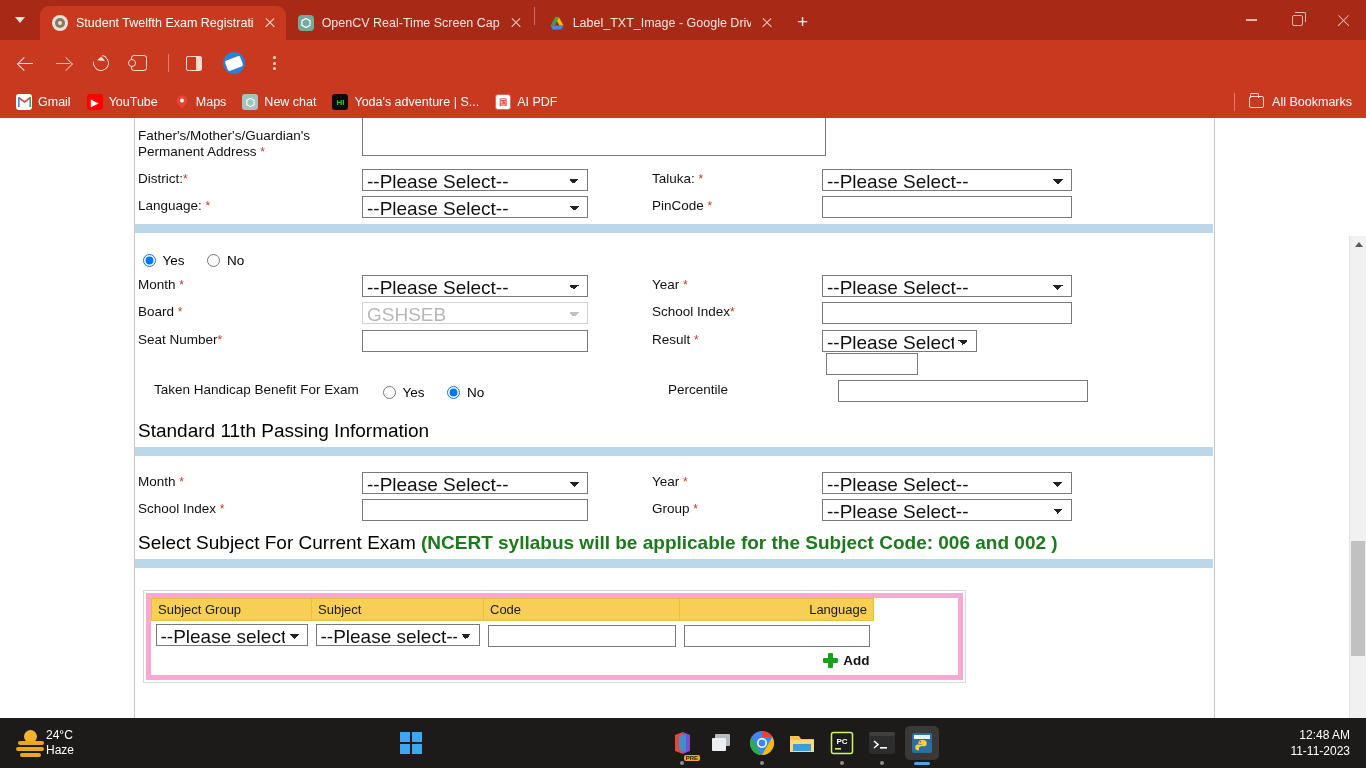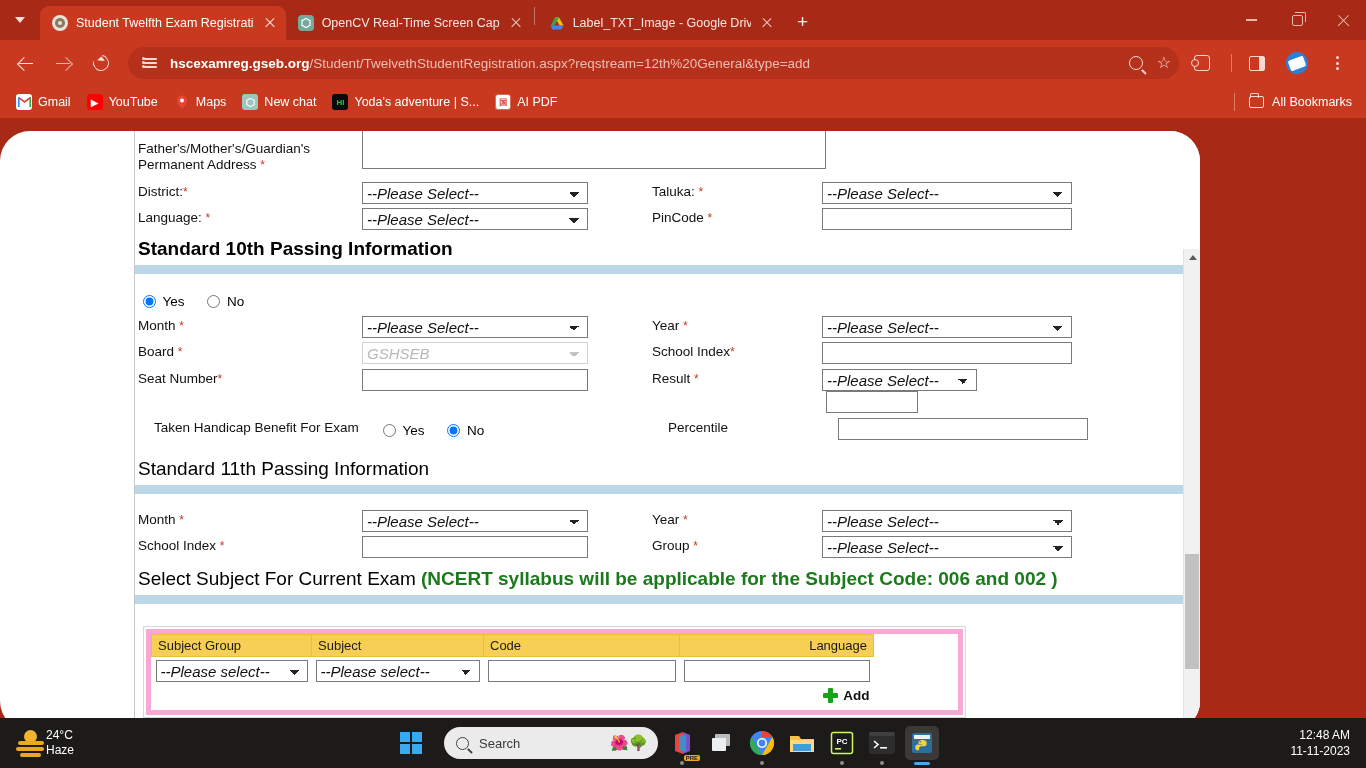--- a/index.html
+++ b/index.html
@@ -120,48 +120,47 @@
     font-size: 12.5px; color: #ffffff;
   }
   .bm { display:flex; align-items:center; gap:6px; padding: 3px 8px; border-radius: 5px; white-space: nowrap;}
   .bm .bmicon { width: 16px; height: 16px; flex:0 0 16px; display:flex;align-items:center;justify-content:center;font-size:10px;border-radius:3px;}
   .bm-right { margin-left: auto; display:flex; align-items:center; gap: 8px; padding-right: 6px;}
   .folder { width:15px;height:12px;border:1.5px solid #ffd9d0;border-radius:2px;position:relative;}
   .folder::before{content:"";position:absolute;left:0;top:-4px;width:7px;height:4px;border:1.5px solid #ffd9d0;border-bottom:none;border-radius:2px 2px 0 0;}
 
   
   .viewport {
-    position: absolute; left: 0; top: 131px; width: 1200px; height: 600px;
-    background: #ffffff; overflow: hidden; border-radius: 30px;
+    position: absolute; left: 0; top: 118px; width: 1366px; height: 600px;
+    background: #ffffff; overflow: hidden;
   }
   .page-frame {
     position: absolute; left: 134px; top: 0; width: 1081px; height: 600px;
     border-left: 1px solid #c8c8c8; border-right: 1px solid #c8c8c8;
     background: #ffffff;
   }
   .content { position: relative; padding: 0 0 0 3px; }
 
   .row { display: flex; align-items: flex-start; }
   .lbl {
     font-size: 13.5px; color: #111; padding-top: 2px; line-height: 16px;
   }
   .req { color: #c23b22; font-size: 12px; }
   .col-l-label { width: 224px; flex: 0 0 224px; }
   .col-l-field  { width: 290px; flex: 0 0 290px; }
   .col-r-label { width: 170px; flex: 0 0 170px; }
   .col-r-field  { width: 250px; flex: 0 0 250px; }
 
   select.ui, input.ui, textarea.ui {
     font-family: "Liberation Sans", sans-serif;
-    font-size: 15px; color: #111;
+    font-size: 19px; color: #111;
     border: 1px solid #7a7a7a;
     background: #fff;
     height: 22px; padding: 1px 4px;
     border-radius: 0;
-    font-style: italic;
   }
   select.ui { height: 22px; -webkit-appearance: none; appearance: none;
     background-image:
       linear-gradient(45deg, transparent 50%, #222 50%),
       linear-gradient(135deg, #222 50%, transparent 50%);
     background-position: calc(100% - 13px) 9px, calc(100% - 8px) 9px;
     background-size: 5px 5px, 5px 5px;
     background-repeat: no-repeat;
     padding-right: 22px;
   }
@@ -308,36 +307,20 @@
     <div class="tbtn">
         <span class="arrow-left"></span>
       </div>
     <div class="tbtn">
         <span class="arrow-right"></span>
       </div>
     <div class="tbtn">
         <span class="reload"></span>
       </div>
 
-    <div class="omnibox">
-      <span class="omni-icon">
-        <i class="ln"></i>
-          <i class="ln"></i>
-          <i class="ln"></i>
-          <i class="dt"></i>
-          <i class="dt"></i>
-          <i class="dt"></i>
-      </span>
-      <span class="url-host">hscexamreg.gseb.org</span>
-      <span class="url-path">/Student/TwelvethStudentRegistration.aspx?reqstream=12th%20General&amp;type=add</span>
-      <span class="omni-right">
-        <span class="mag"></span>
-        <span class="star">☆</span>
-      </span>
-    </div>
 
     <div class="tb-right">
       <div class="tbtn">
           <span class="puzzle"></span>
         </div>
       <span class="vsep"></span>
       <div class="tbtn">
           <span class="sidepanel"></span>
         </div>
       <div class="tbtn">
@@ -446,21 +429,20 @@
           </select>
         </div>
         <div class="col-r-label lbl">
           <span>PinCode</span> <span class="req">*</span>
         </div>
         <div class="col-r-field">
           <input class="ui w250" type="text" style="">
         </div>
       </div>
 
-      <div class="section-title" style="margin-top:8px;">Standard 10th Passing Information</div>
       <div class="bluebar"></div>
 
       <div class="row" style="margin-top: 12px;">
         <div class="col-l-field" style="padding-top:6px;">
           <label style="font-size:13.5px;margin-right:14px;">
             <input type="radio" name="cleared" checked="" style="vertical-align: -2px;">
             <span>Yes</span>
           </label>
           <label style="font-size:13.5px;">
             <input type="radio" name="cleared" style="vertical-align: -2px;">
@@ -648,25 +630,20 @@
     </span>
   </div>
 
   <div class="tb-center">
     <span class="winlogo">
         <i></i>
         <i></i>
         <i></i>
         <i></i>
       </span>
-    <div class="searchbox">
-      <span class="mag2"></span>
-      <span>Search</span>
-      <span class="flowers">🌺🌳</span>
-    </div>
   </div>
 
   <div class="tb-apps">
     <div class="app">
       <svg width="26" height="26" viewBox="0 0 26 26">
         <path d="M6 5 L14 2 L14 24 L6 21 Z" fill="#e8453c"></path>
         <path d="M14 2 L21 5 L21 21 L14 24 Z" fill="#7b4fc9"></path>
         <path d="M10 6 L17 4 L17 22 L10 20 Z" fill="#2b9ad6" opacity=".85"></path>
       </svg>
       <span style="position:absolute;bottom:-1px;right:-1px;background:#f5a623;color:#222;font-size:6px;font-weight:bold;padding:0 2px;border-radius:2px;">PRE</span>

